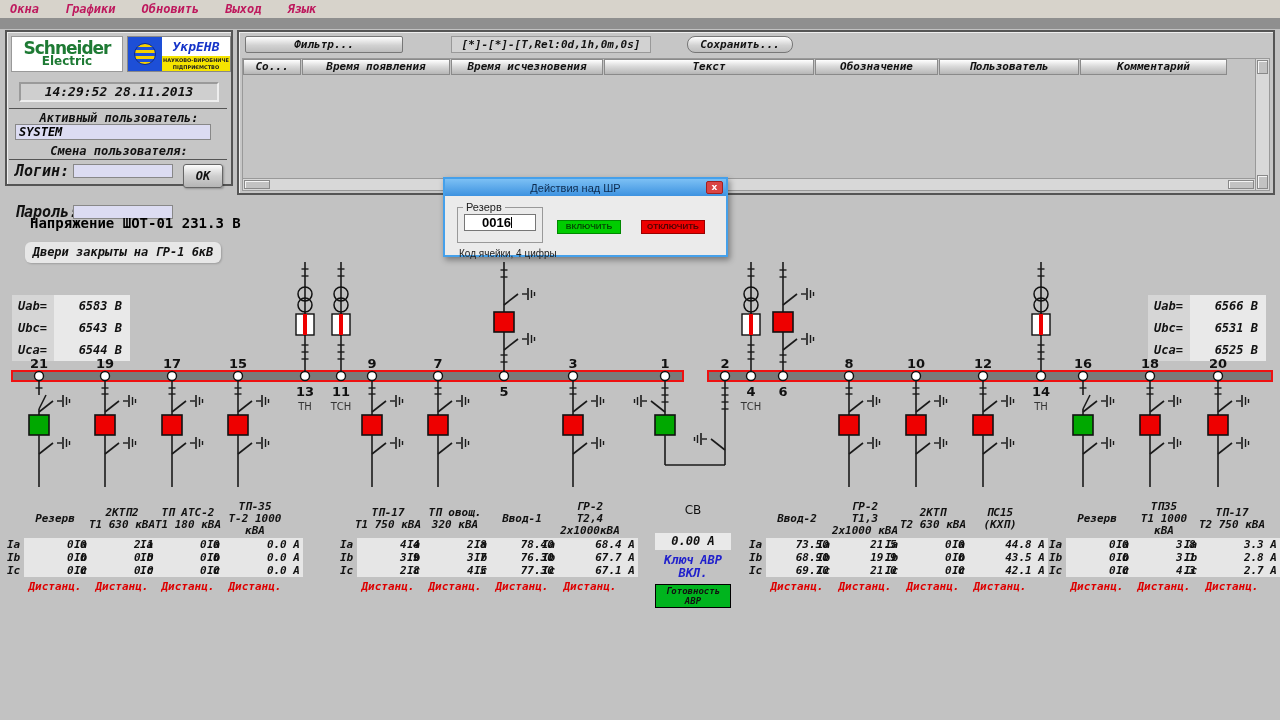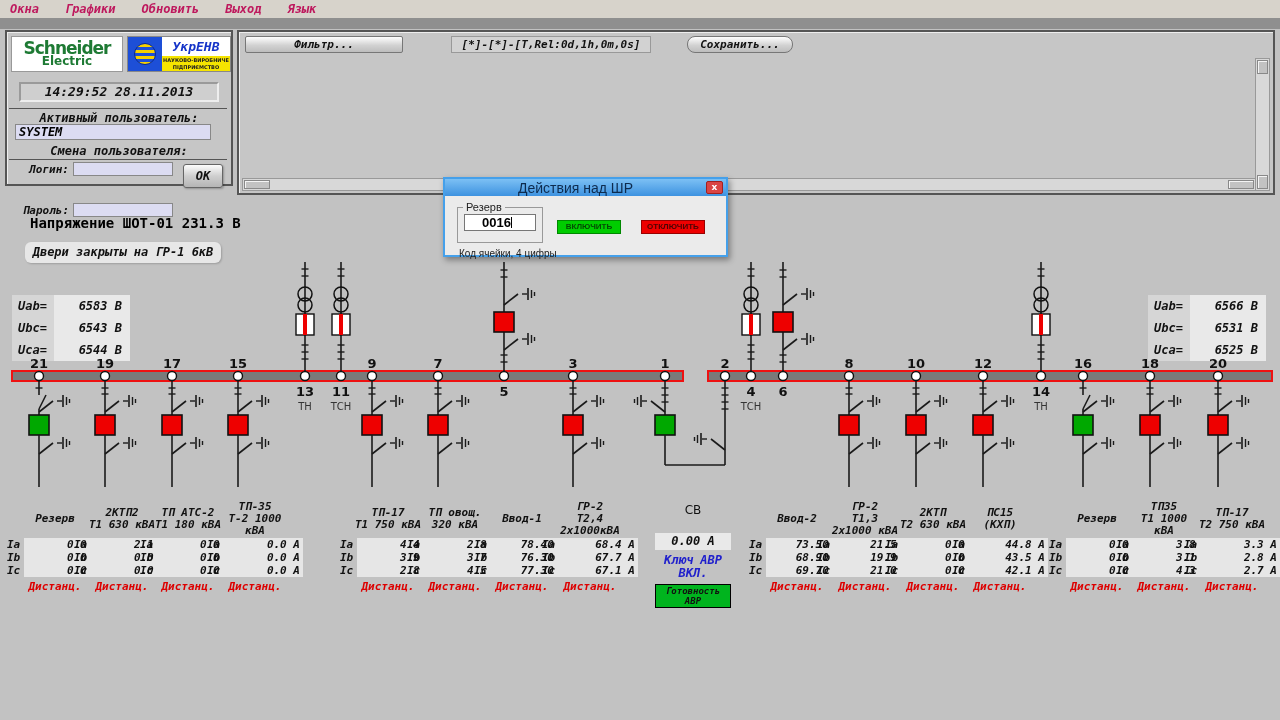--- a/index.html
+++ b/index.html
@@ -28,21 +28,21 @@
   #logo-ukrenv .right { flex:1; display:flex; flex-direction:column; }
   #logo-ukrenv .name { flex:1; background:#fff; color:#1433c8; font-size:13px; text-align:center; line-height:19px; }
   #logo-ukrenv .subt { height:15px; background:#f5e400; color:#222; font-size:5px; font-weight:bold; text-align:center; line-height:7px; padding-top:1px; }
   #clock-box { position:absolute; left:12px; top:50px; width:200px; height:20px; background:#cfcfcf;
                border:2px inset #eee; text-align:center; font-size:13px; line-height:16px; color:#111; }
   .panel-hr { position:absolute; left:2px; width:218px; border-top:1px solid #555; }
   .panel-label { position:absolute; width:100%; text-align:center; font-size:12px; color:#111; }
   #active-user-input { position:absolute; left:8px; top:92px; width:196px; height:16px; background:#dcdcf2;
                        border:1px solid #888; font-size:12px; padding-left:3px; color:#000; line-height:14px; }
   .cred-row { position:absolute; display:flex; align-items:center; }
-  .cred-label { width:58px; text-align:right; font-size:11px; padding-right:4px; color:#111; }
+  .cred-label { width:58px; text-align:right; font-size:15px; padding-right:4px; color:#111; }
   .cred-input { width:100px; height:14px; background:#dcdcf2; border:1px solid #888; }
   #ok-button { position:absolute; left:176px; top:132px; width:40px; height:24px;
                background:linear-gradient(#fdfdfd,#cfcfcf 50%,#b5b5b5); border:1px solid #666; border-radius:3px;
                font-size:12px; text-align:center; line-height:22px; color:#111; box-shadow:1px 1px 2px #00000040; }
 
   
   #alarm-panel { position:absolute; left:237px; top:30px; width:1038px; height:165px;
                  background:#c6c6c6; border:2px solid #555; box-shadow:inset 1px 1px 0 #eee; }
   #filter-button { position:absolute; left:6px; top:4px; width:158px; height:17px;
                    background:linear-gradient(#ffffff,#d2d2d2 55%,#bdbdbd); border:1px solid #777; border-radius:2px;
@@ -90,21 +90,21 @@
   #sv-current { margin-top:16px; background:#e9e9e9; height:17px; font-size:12px; text-align:center; line-height:17px; color:#111; }
   .sv-key-line { text-align:center; font-size:12px; line-height:13px; color:#2020cc; }
   #sv-ready { margin-top:4px; height:24px; background:#00b41e; border:1px solid #000;
               display:flex; flex-direction:column; justify-content:center; }
   #sv-ready div { text-align:center; font-size:9px; line-height:10px; color:#111; }
 
   
   #dialog { position:absolute; left:443px; top:177px; width:285px; height:80px; border:2px solid #45a0ea;
             background:#ebebeb; z-index:20; box-shadow:2px 3px 6px #00000060; }
   #dialog-titlebar { height:17px; background:linear-gradient(#7cc0f4,#3d92e0); display:flex; align-items:center; }
-  #dialog-title { flex:1; text-align:center; font-size:14px; color:#0d2b4e; font-family:"Liberation Sans",sans-serif; }
+  #dialog-title { flex:1; text-align:center; font-size:11px; color:#0d2b4e; font-family:"Liberation Sans",sans-serif; }
   #dialog-close { width:17px; height:13px; margin-right:3px; background:#d94444; border:1px solid #a02020; border-radius:2px;
                   color:#fff; font-size:9px; font-weight:bold; text-align:center; line-height:11px; }
   #dialog-group { position:absolute; left:12px; top:28px; width:86px; height:36px; border:1px solid #999; }
   #dialog-group-label { position:absolute; left:5px; top:-7px; background:#ebebeb; padding:0 3px; font-size:11px; color:#222;
                         font-family:"Liberation Sans",sans-serif; }
   #cell-code-input { position:absolute; left:6px; top:6px; width:72px; height:17px; background:#fff; border:1px solid #777;
                      font-size:13px; font-weight:bold; line-height:15px; padding-left:17px; color:#000;
                      font-family:"Liberation Sans",sans-serif; }
   .caret { display:inline-block; width:1px; height:11px; background:#000; vertical-align:-1px; }
   #dialog-hint { position:absolute; left:14px; top:69px; font-size:10px; color:#222; font-family:"Liberation Sans",sans-serif; }
@@ -153,20 +153,32 @@
     <div class="cred-label mono-bi">Пароль:</div>
     <div class="cred-input mono-bi"></div>
   </div>
   <div id="ok-button" class="mono-bi">OK</div>
 </div>
 
 <div id="alarm-panel">
   <div id="filter-button" class="mono-bi">Фильтр...</div>
   <div id="filter-expr" class="mono-bi">[*]-[*]-[T,Rel:0d,1h,0m,0s]</div>
   <div id="save-button" class="mono-bi">Сохранить...</div>
+  <div id="alarm-table">
+    <div id="alarm-headers">
+        <div class="col-header mono-bi" style="width: 58px;">Со...</div>
+        <div class="col-header mono-bi" style="width: 148px;">Время появления</div>
+        <div class="col-header mono-bi" style="width: 152px;">Время исчезновения</div>
+        <div class="col-header mono-bi" style="width: 210px;">Текст</div>
+        <div class="col-header mono-bi" style="width: 123px;">Обозначение</div>
+        <div class="col-header mono-bi" style="width: 140px;">Пользователь</div>
+        <div class="col-header mono-bi" style="width: 147px;">Комментарий</div>
+      </div>
+    <div id="alarm-body"></div>
+  </div>
   <div id="v-scroll">
     <div class="scroll-thumb-v" style="top:1px"></div>
     <div class="scroll-thumb-v" style="bottom:1px"></div>
   </div>
   <div id="h-scroll">
     <div class="scroll-thumb-h" style="left:1px"></div>
     <div class="scroll-thumb-h" style="right:1px"></div>
   </div>
 </div>
 

